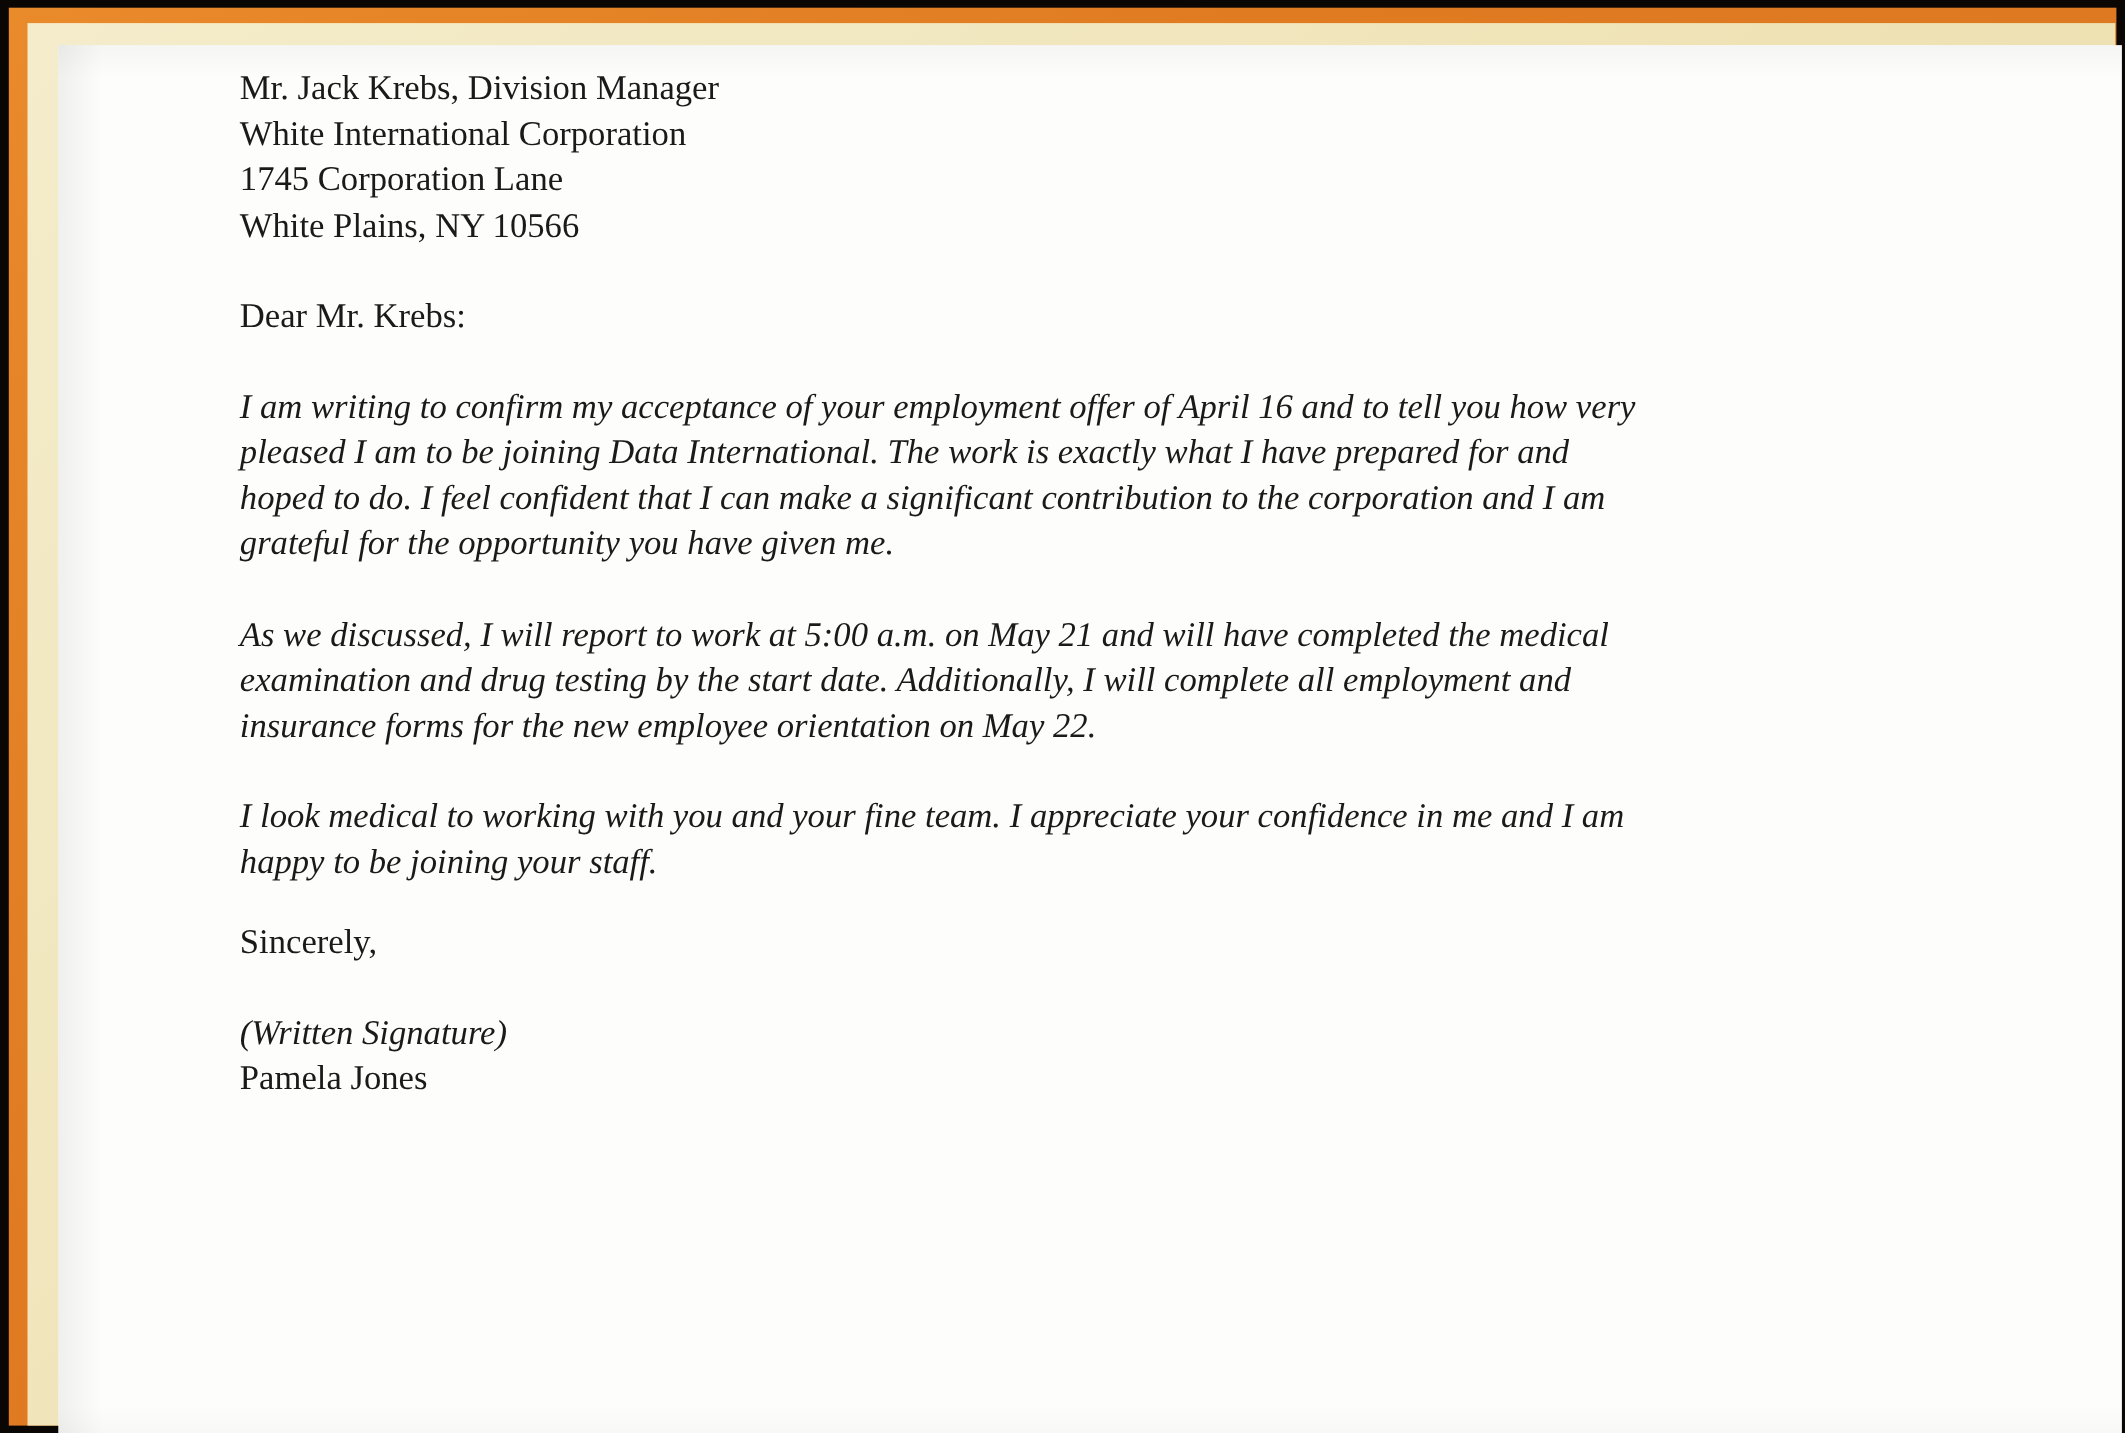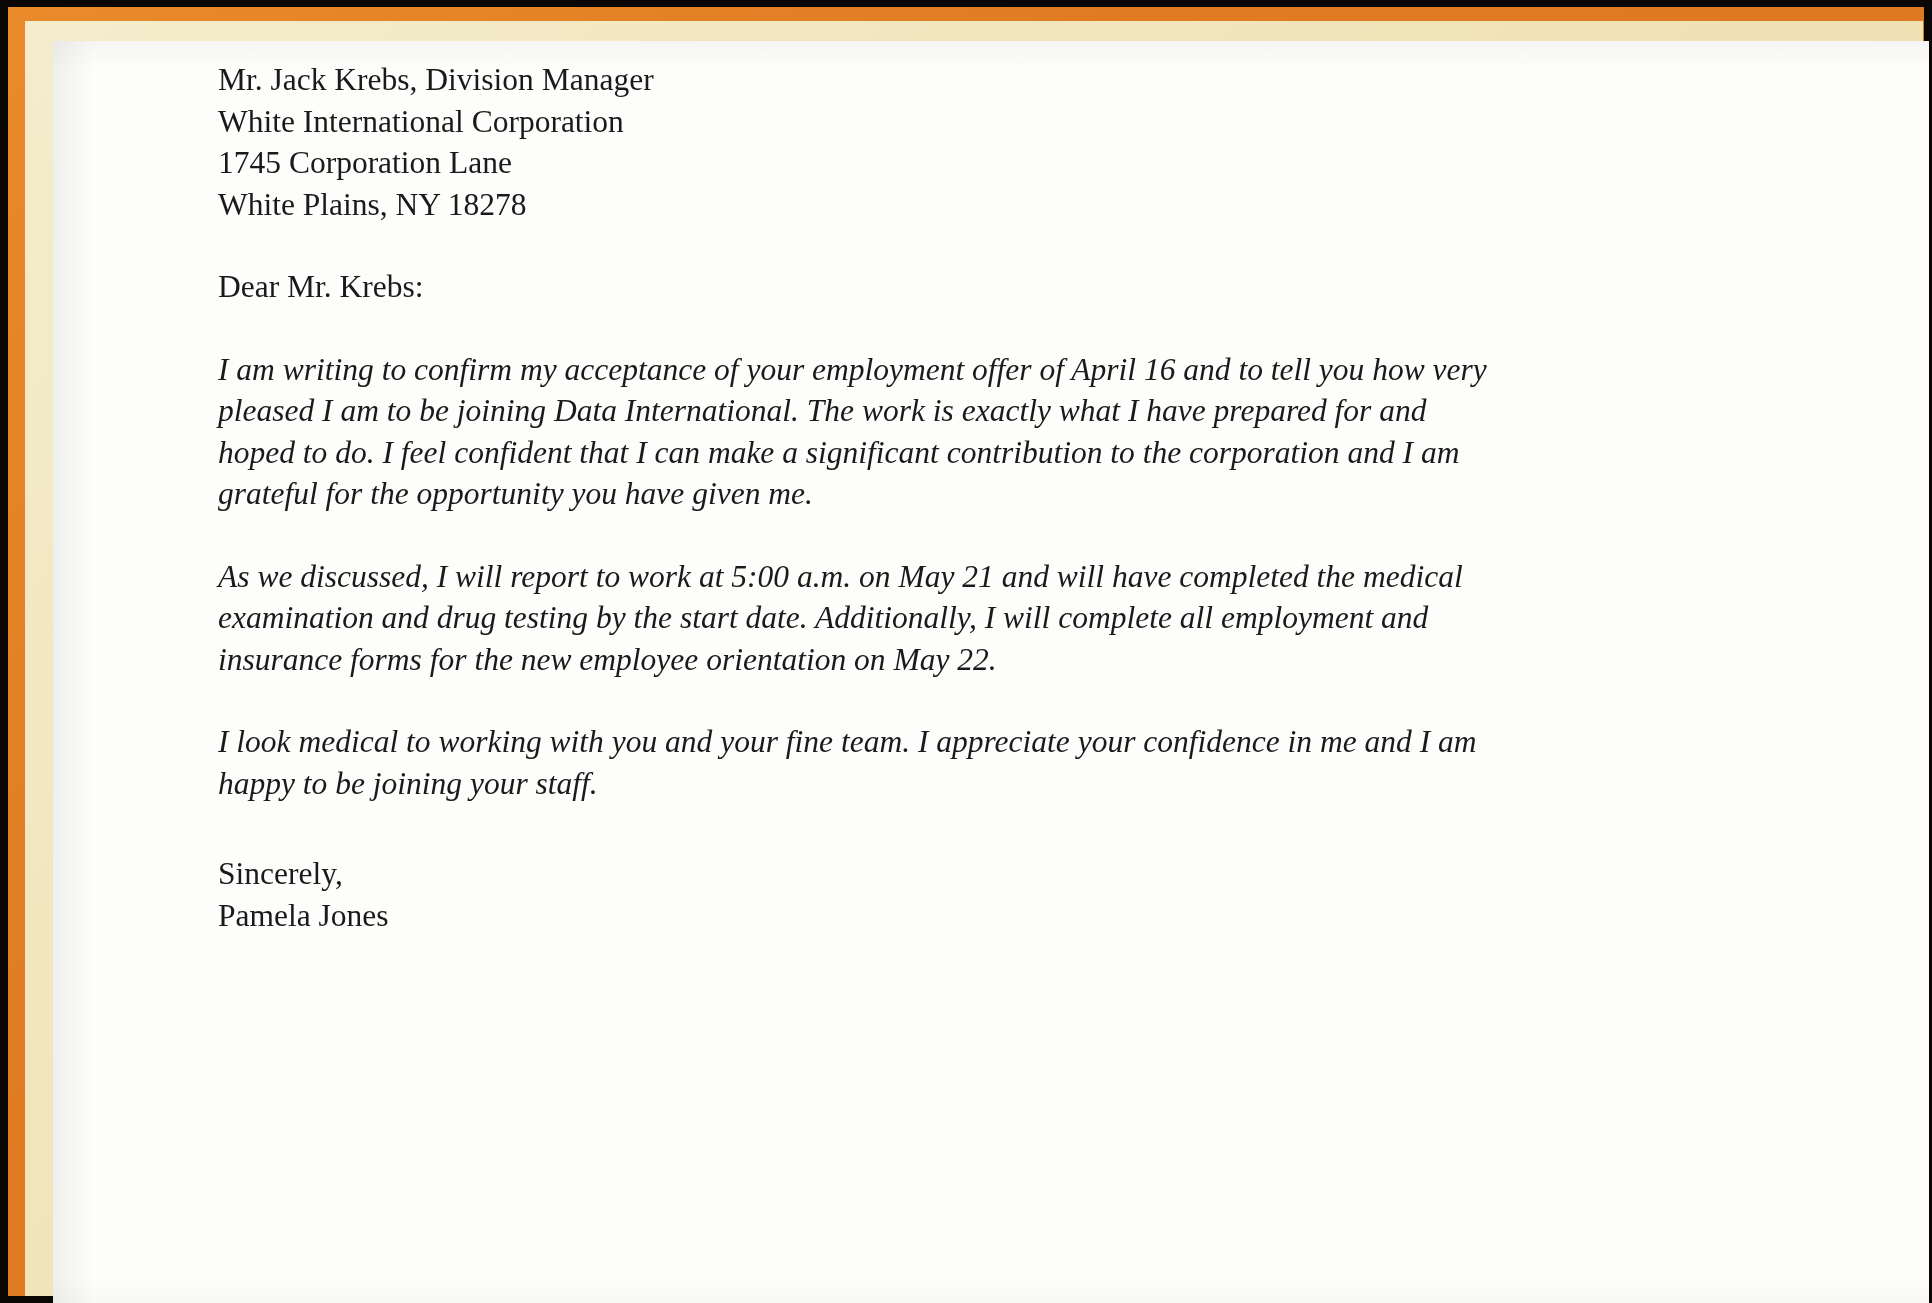--- a/index.html
+++ b/index.html
@@ -92,21 +92,21 @@
 
   .salutation { margin-top: 41px; }
 
   .para {
     margin-top: 41px;
     text-align: left;
     max-width: 1270px;
     font-style: italic;
   }
 
-  .closing { margin-top: 49px; }
+  .closing { margin-top: 31px; }
 
   .signature-line {
     margin-top: 41px;
     font-style: italic;
   }
 
   .sender-name { }
 
   .spacer-bottom { height: 300px; }
 </style>
@@ -117,33 +117,34 @@
   <div class="frame-orange">
     <div class="frame-cream">
       <div class="paper">
 
         <div class="letter">
 
           <div class="block address-block">
             <span class="addr-line">Mr. Jack Krebs, Division Manager</span>
             <span class="addr-line">White International Corporation</span>
             <span class="addr-line">1745 Corporation Lane</span>
-            <span class="addr-line">White Plains, NY 18278</span>
+            <span class="addr-line">White Plains, NY 10566</span>
           </div>
 
           <div class="block salutation">Dear Mr. Krebs:</div>
 
           <div class="block para">I am writing to confirm my acceptance of your employment offer of April 16 and to tell you how very pleased I am to be joining Data International.  The work is exactly what I have prepared for and hoped to do.  I feel confident that I can make a significant contribution to the corporation and I am grateful for the opportunity you have given me.</div>
 
           <div class="block para">As we discussed, I will report to work at 5:00 a.m. on May 21 and will have completed the medical examination and drug testing by the start date.  Additionally, I will complete all employment and insurance forms for the new employee orientation on May 22.</div>
 
           <div class="block para">I look medical to working with you and your fine team.  I appreciate your confidence in me and I am happy to be joining your staff.</div>
 
           <div class="block closing">Sincerely,</div>
 
+          <div class="block signature-line">(Written Signature)</div>
 
           <div class="block sender-name">Pamela Jones</div>
 
           <div class="spacer-bottom"></div>
 
         </div>
 
       </div>
     </div>
   </div>

